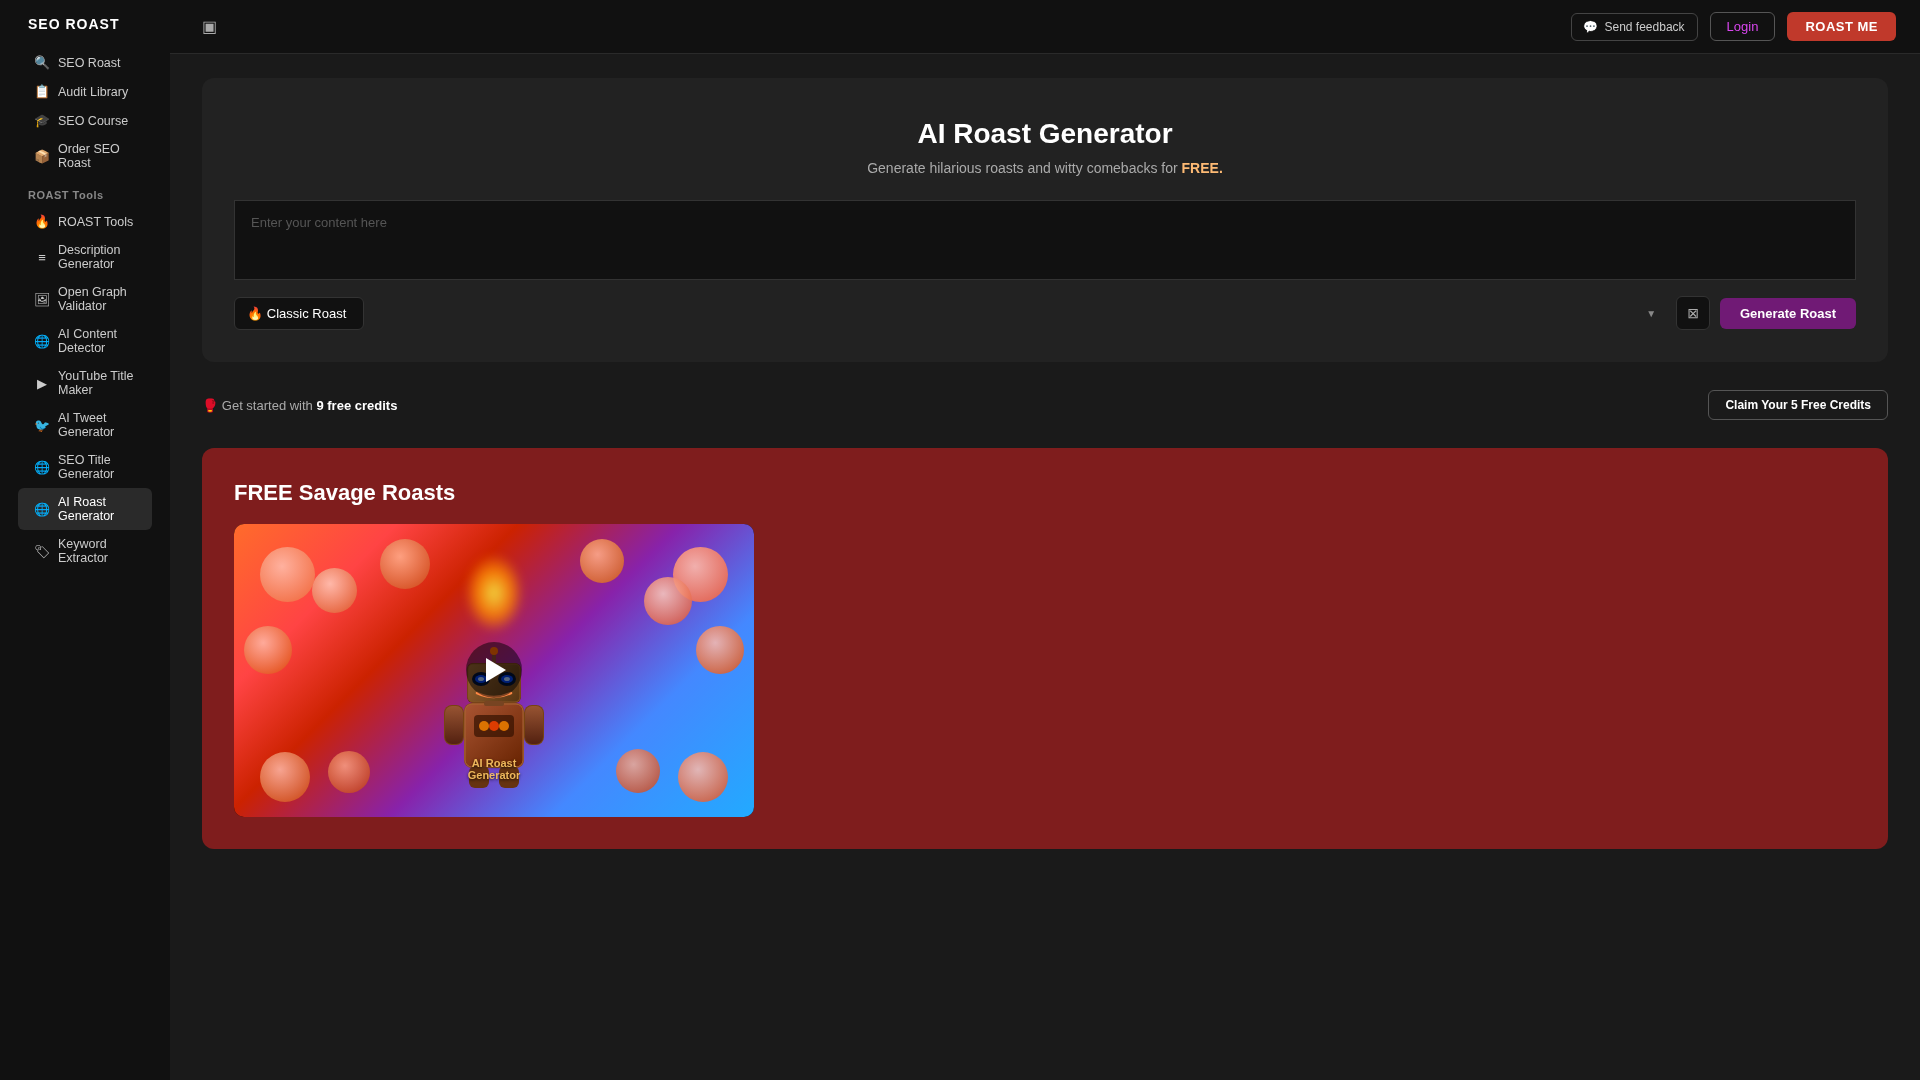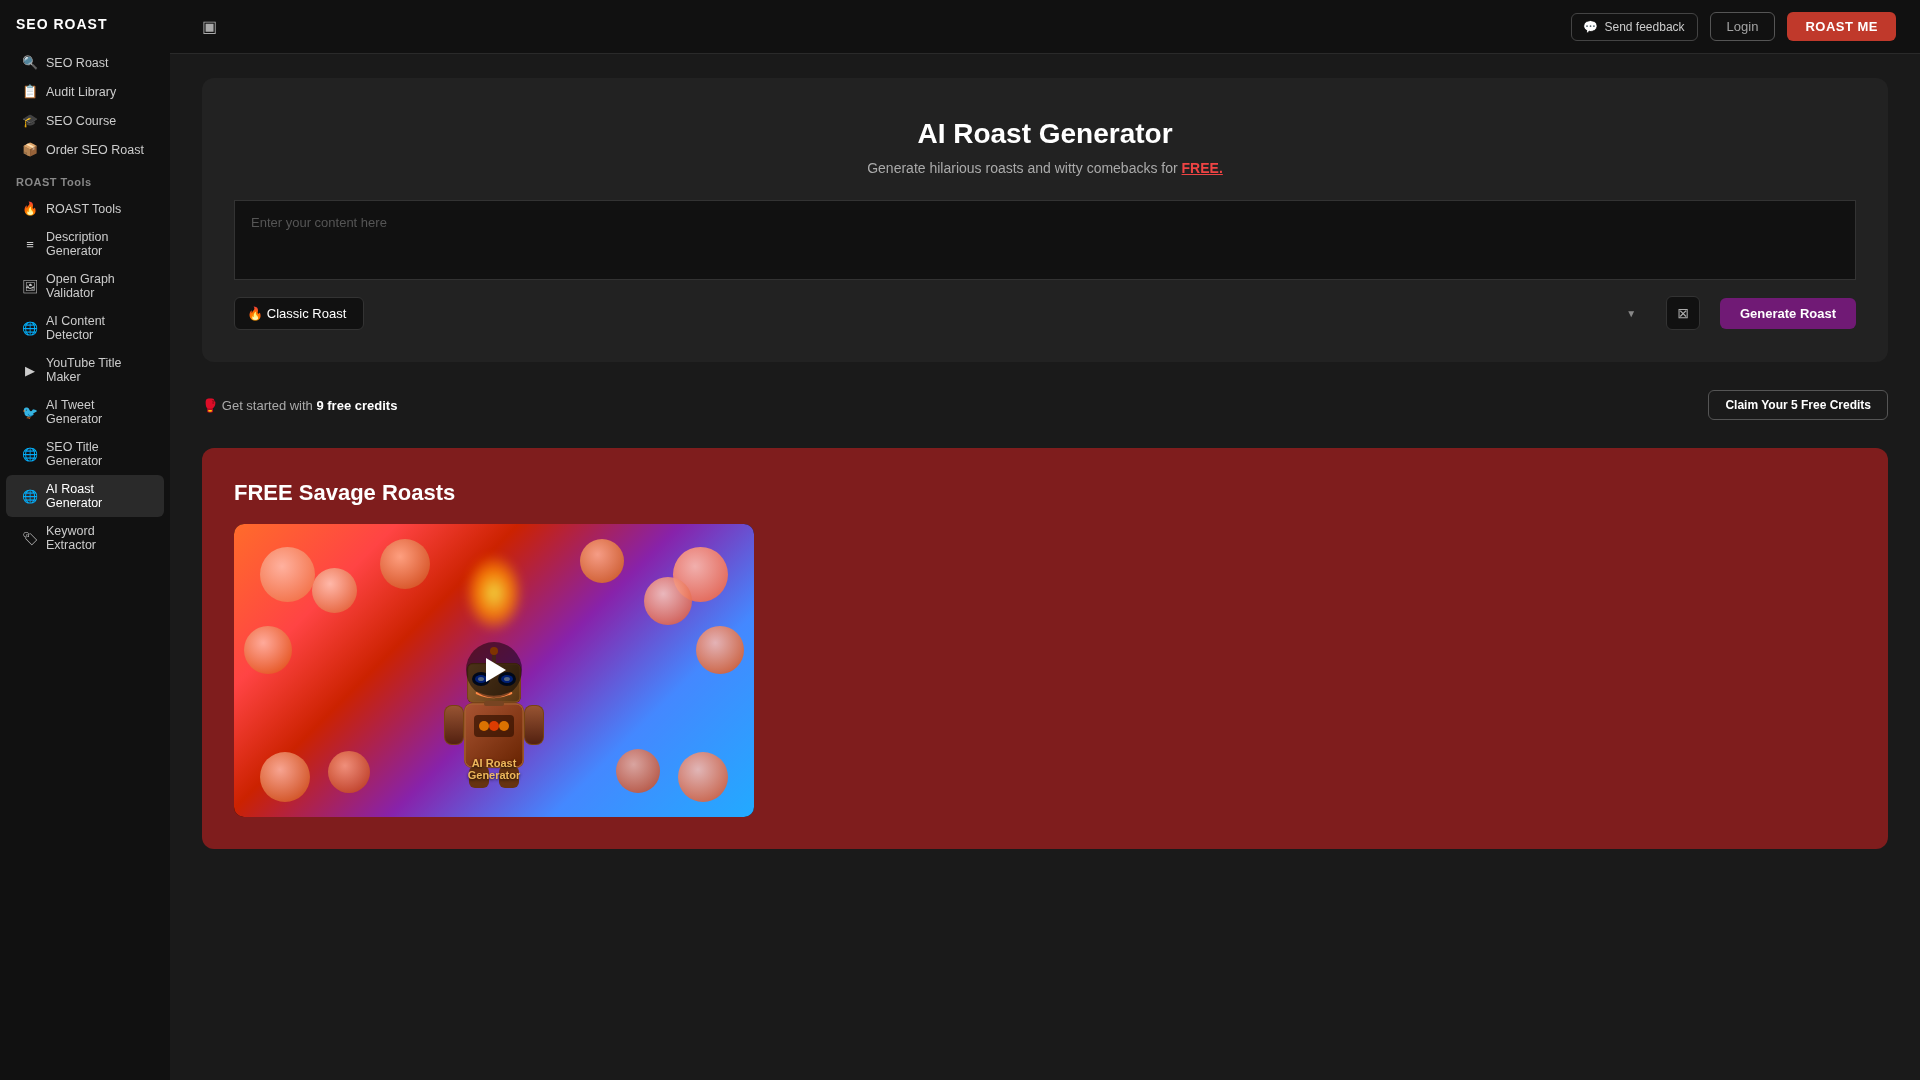--- a/index.html
+++ b/index.html
@@ -11,21 +11,21 @@
       height: 100vh;
       overflow: hidden;
     }
 
     
     #sidebar {
       width: 170px;
       background: #111;
       display: flex;
       flex-direction: column;
-      padding: 16px 0;
+      padding: 16px 12px;
       flex-shrink: 0;
       overflow-y: auto;
     }
     #sidebar-logo {
       padding: 0 16px 16px 16px;
       font-size: 14px;
       font-weight: 800;
       letter-spacing: 1px;
       color: #fff;
     }
@@ -96,21 +96,21 @@
       font-size: 12px;
       padding: 6px 12px;
       border-radius: 6px;
       display: flex;
       align-items: center;
       gap: 6px;
     }
     .login-btn {
       background: none;
       border: 1px solid #555;
-      color: #a3a3a3;
+      color: #d946ef;
       cursor: pointer;
       font-size: 13px;
       padding: 6px 16px;
       border-radius: 6px;
       font-weight: 500;
     }
     .roast-me-btn {
       background: #c0392b;
       border: none;
       color: #fff;
@@ -143,42 +143,42 @@
       font-weight: 800;
       margin-bottom: 10px;
       color: #fff;
     }
     .roast-card-subtitle {
       text-align: center;
       font-size: 14px;
       color: #aaa;
       margin-bottom: 24px;
     }
-    .roast-card-subtitle strong { color: #ef4444; text-decoration: underline; }
+    .roast-card-subtitle strong { color: #fdba74; }
 
     .content-textarea {
       width: 100%;
       background: #111;
       border: 1px solid #333;
       border-radius: 0;
       color: #aaa;
       font-size: 13px;
       padding: 14px 16px;
       resize: none;
       height: 80px;
       outline: none;
       font-family: inherit;
       margin-bottom: 12px;
     }
     .content-textarea::placeholder { color: #555; }
 
     .roast-controls {
       display: flex;
       align-items: center;
-      gap: 20px;
+      gap: 10px;
     }
     .roast-type-select {
       flex: 1;
       background: #111;
       border: 1px solid #333;
       border-radius: 6px;
       color: #fff;
       font-size: 13px;
       padding: 8px 12px;
       outline: none;

